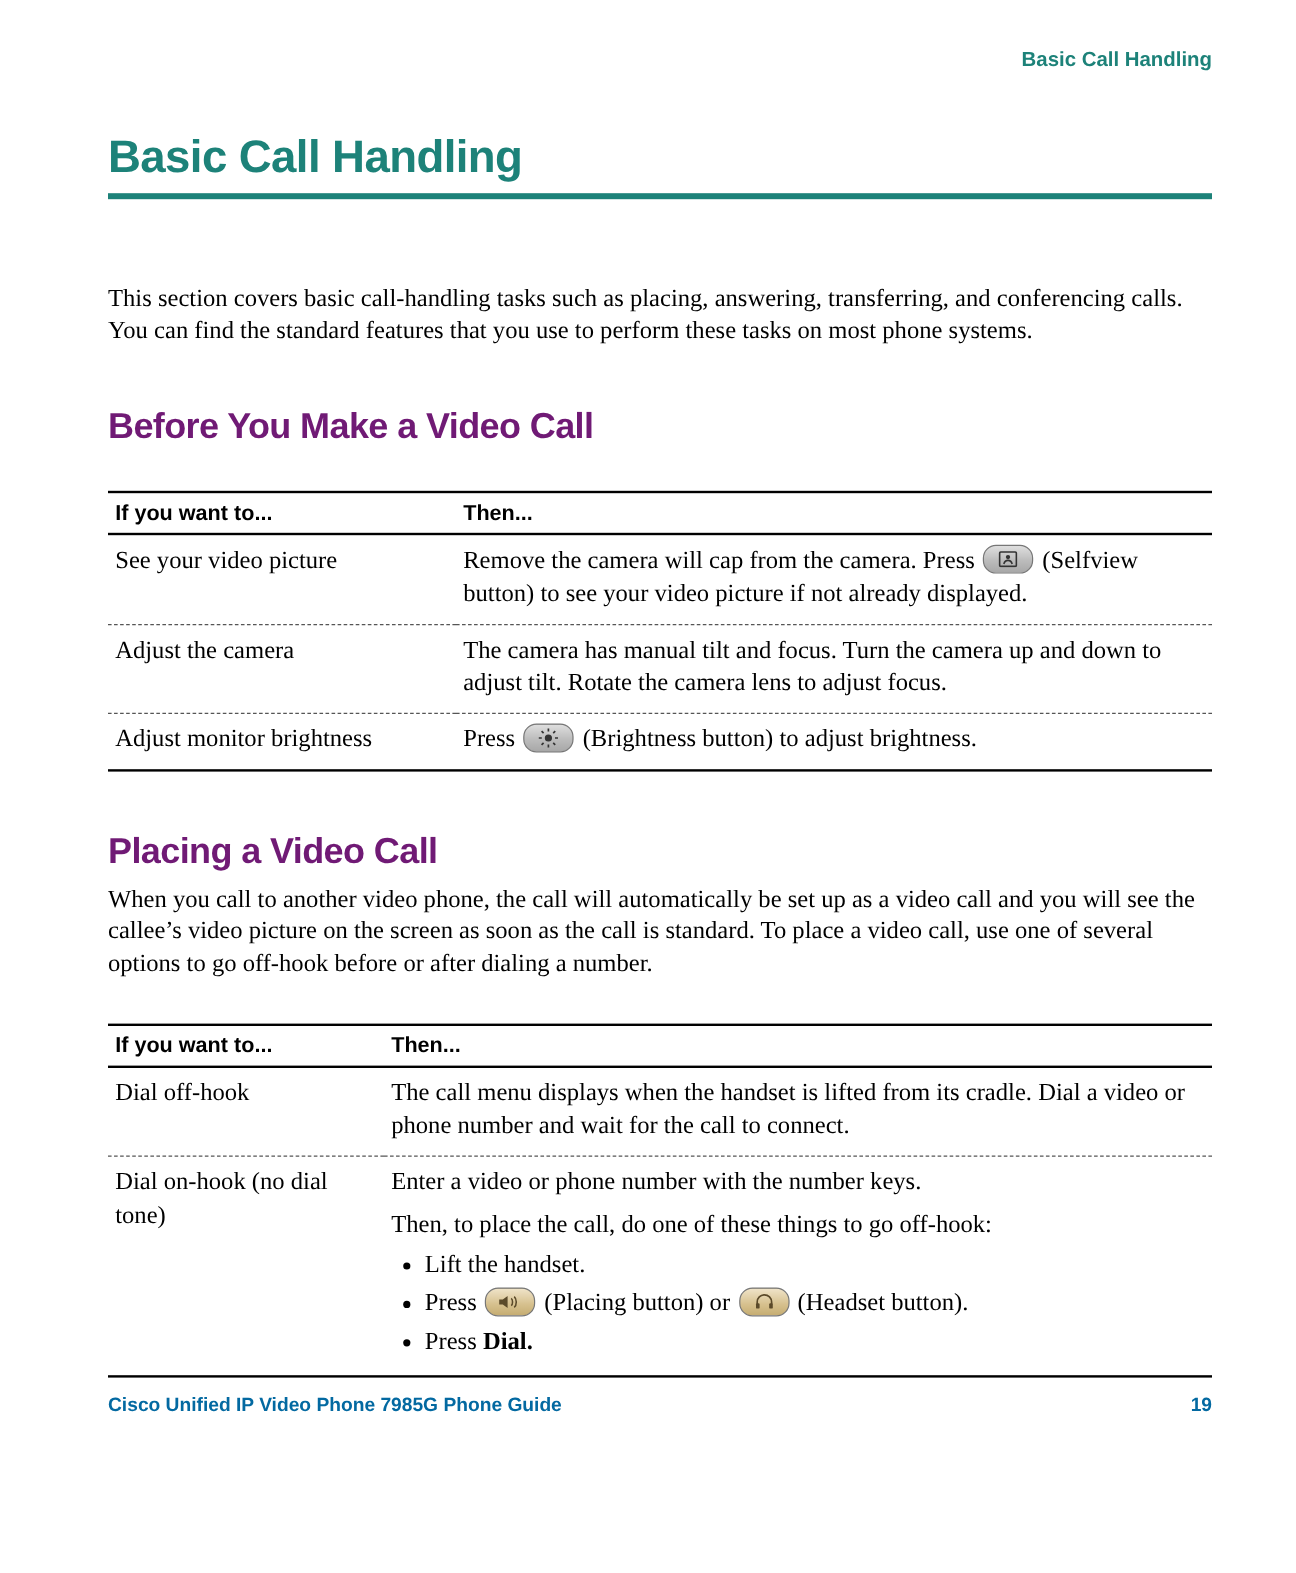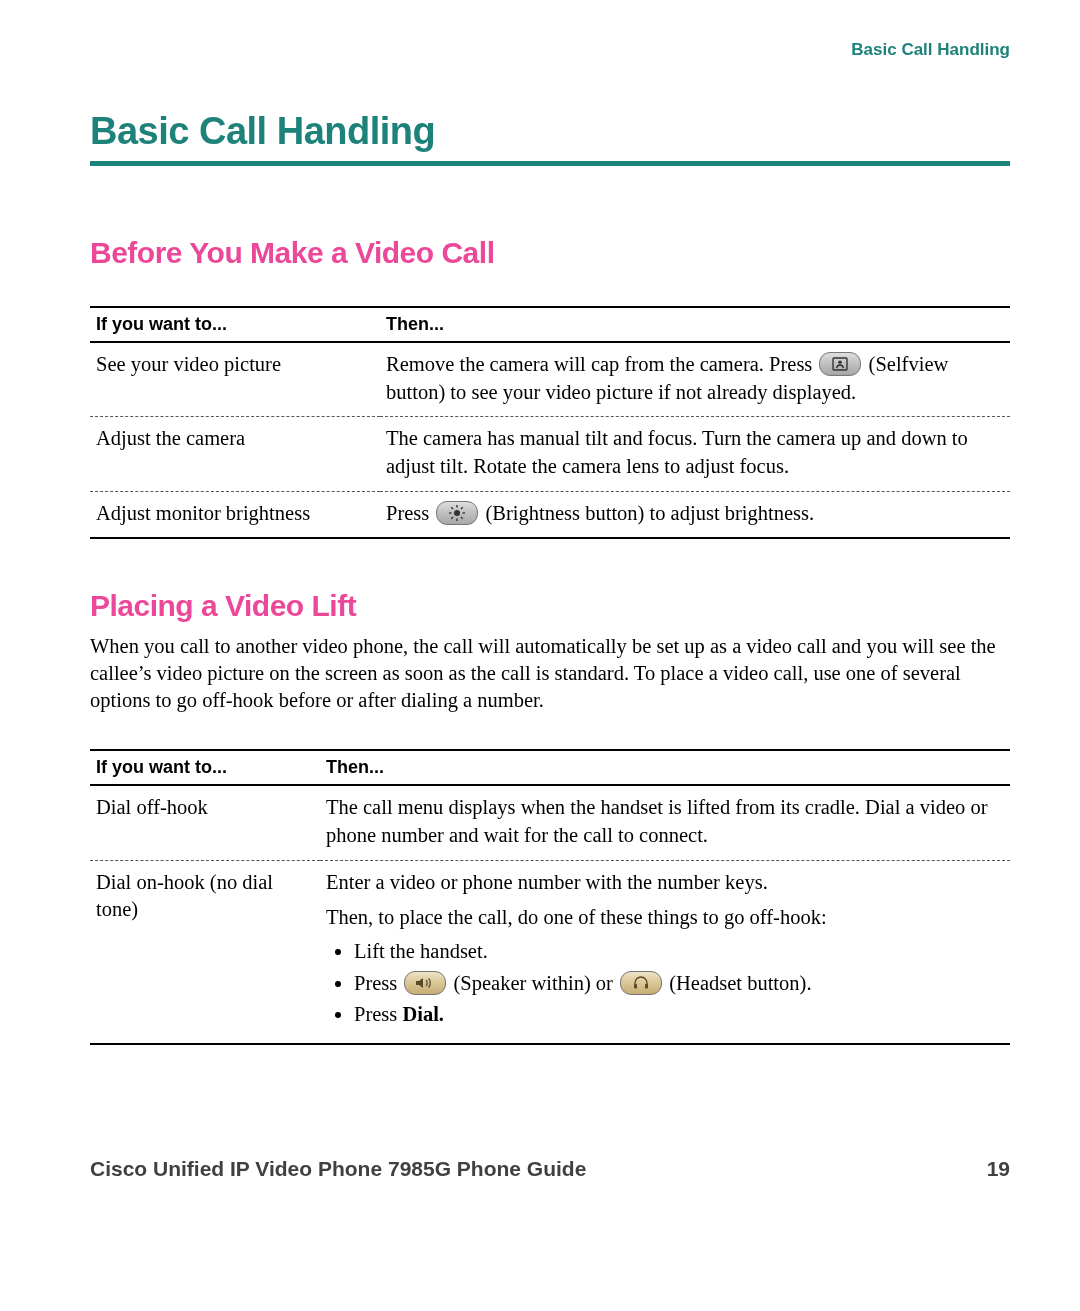--- a/index.html
+++ b/index.html
@@ -39,21 +39,21 @@
     margin-bottom: 70px;
   }
   p.body {
     font-size: 20.5px;
     line-height: 1.3;
     margin: 0 0 8px 0;
   }
   h2.section {
     font-family: Arial, Helvetica, sans-serif;
     font-weight: bold;
-    color: #ec4899;
+    color: #701a75;
     font-size: 30px;
     margin: 50px 0 10px 0;
     letter-spacing: -0.5px;
   }
   table.inst {
     width: 100%;
     border-collapse: collapse;
     margin-top: 36px;
     font-size: 20.5px;
   }
@@ -108,34 +108,35 @@
   }
   .footer {
     position: absolute;
     left: 90px;
     right: 70px;
     bottom: 130px;
     display: flex;
     justify-content: space-between;
     font-family: Arial, Helvetica, sans-serif;
     font-weight: bold;
-    color: #404040;
-    font-size: 21px;
+    color: #0369a1;
+    font-size: 16px;
   }
 </style>
 </head>
 <body>
 
 <div class="page">
 
   <div class="header-right">Basic Call Handling</div>
 
   <h1 class="main-title">Basic Call Handling</h1>
   <div class="title-rule"></div>
 
+  <p class="body">This section covers basic call-handling tasks such as placing, answering, transferring, and conferencing calls. You can find the standard features that you use to perform these tasks on most phone systems.</p>
 
   <h2 class="section">Before You Make a Video Call</h2>
 
   <table class="inst">
     <colgroup>
         <col class="col1a">
         <col>
       </colgroup>
     <tbody>
         <tr>
@@ -178,21 +179,21 @@
               <line x1="13" y1="5" x2="14.7" y2="3.3"></line>
             </g>
           </svg>
         </span>
         <span> (Brightness button) to adjust brightness.</span>
       </td>
     </tr>
   </tbody>
     </table>
 
-  <h2 class="section">Placing a Video Lift</h2>
+  <h2 class="section">Placing a Video Call</h2>
   <p class="body">When you call to another video phone, the call will automatically be set up as a video call and you will see the callee’s video picture on the screen as soon as the call is standard. To place a video call, use one of several options to go off-hook before or after dialing a number.</p>
 
   <table class="inst">
     <colgroup>
         <col class="col1b">
         <col>
       </colgroup>
     <tbody>
         <tr>
       <th>If you want to...</th>
@@ -211,21 +212,21 @@
           <li>Lift the handset.</li>
           <li>
             <span>Press </span>
             <span class="pill pill-tan">
               <svg width="24" height="14" viewBox="0 0 24 14">
                 <path d="M3 5h3l4-3v10l-4-3H3z" fill="#5b4a2a"></path>
                 <path d="M13 4c1.5 1 1.5 5 0 6" fill="none" stroke="#5b4a2a" stroke-width="1.3"></path>
                 <path d="M15.5 2.5c2.3 1.8 2.3 7.2 0 9" fill="none" stroke="#5b4a2a" stroke-width="1.3"></path>
               </svg>
             </span>
-            <span> (Speaker within) or </span>
+            <span> (Placing button) or </span>
             <span class="pill pill-tan">
               <svg width="20" height="14" viewBox="0 0 20 14">
                 <path d="M4 9V7a6 6 0 0 1 12 0v2" fill="none" stroke="#5b4a2a" stroke-width="1.4"></path>
                 <rect x="3" y="8" width="3" height="4.5" rx="1" fill="#5b4a2a"></rect>
                 <rect x="14" y="8" width="3" height="4.5" rx="1" fill="#5b4a2a"></rect>
               </svg>
             </span>
             <span> (Headset button).</span>
           </li>
           <li>

